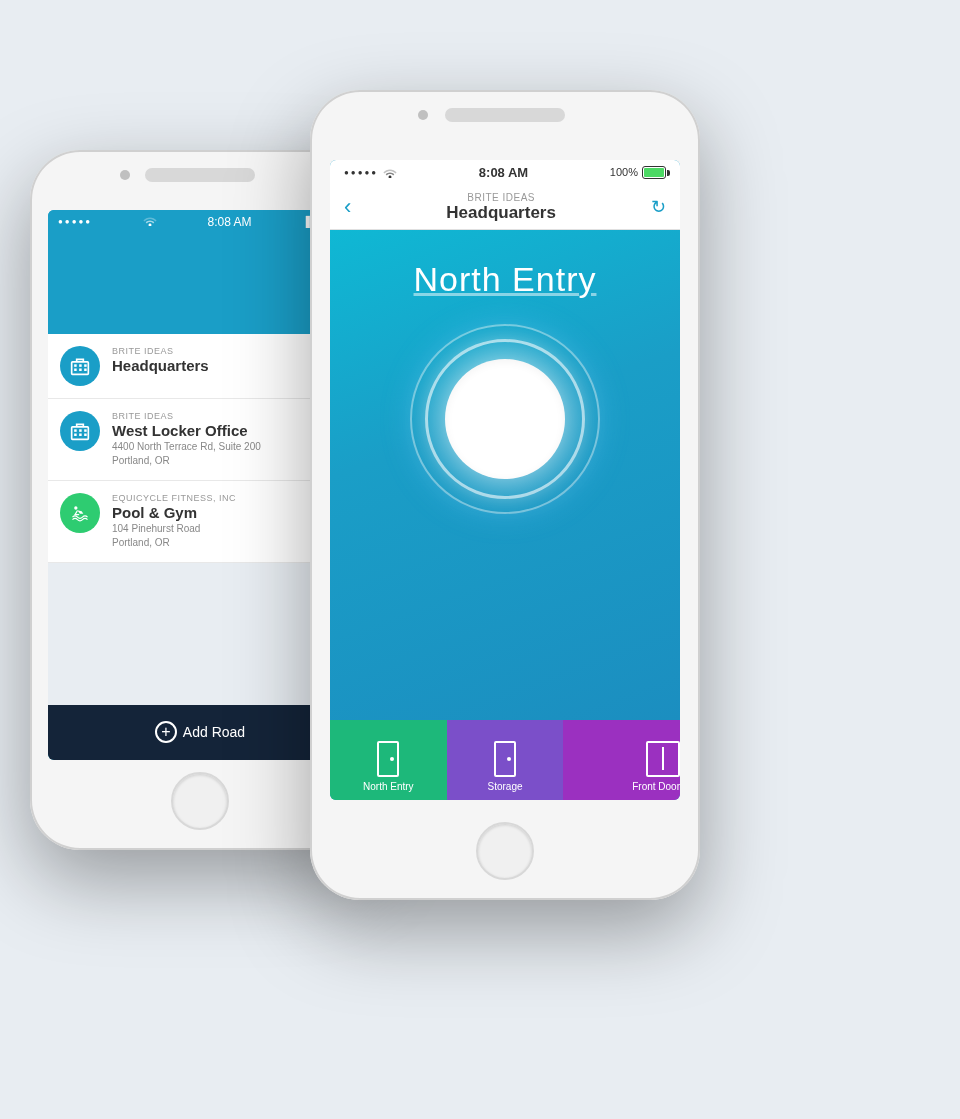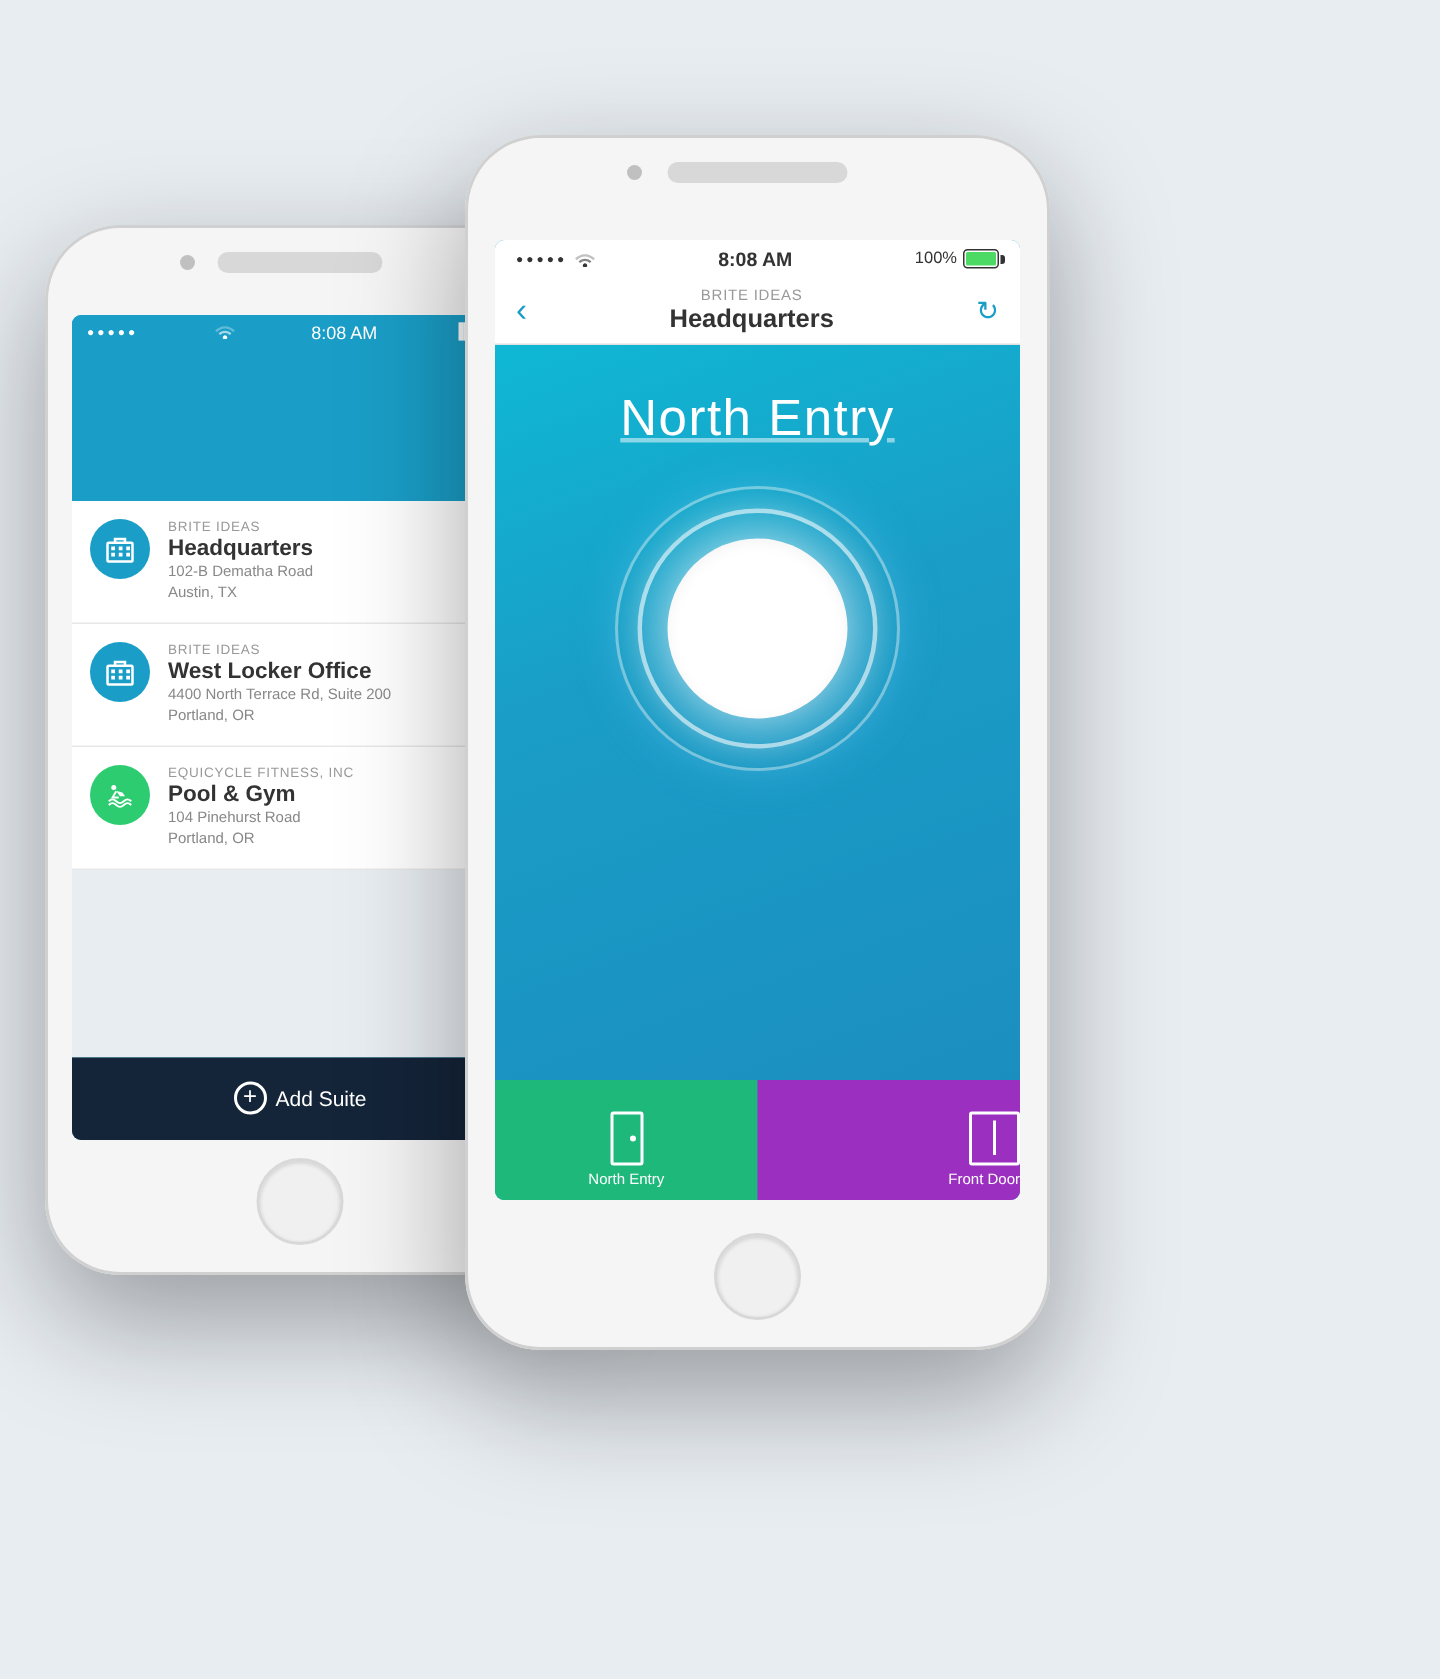--- a/index.html
+++ b/index.html
@@ -469,24 +469,20 @@
                 <rect x="17" y="10" width="3" height="3" fill="white"></rect>
                 <rect x="5" y="15" width="3" height="3" fill="white"></rect>
                 <rect x="11" y="15" width="3" height="3" fill="white"></rect>
                 <rect x="17" y="15" width="3" height="3" fill="white"></rect>
                 <path d="M8 7V4h8v3" stroke="white" stroke-width="2" fill="none"></path>
               </svg>
             </div>
             <div class="location-text">
               <div class="location-org">BRITE IDEAS</div>
               <div class="location-name">Headquarters</div>
-              <div class="location-addr">
-                <span>102-B Dematha Road</span><br>
-                <span>Austin, TX</span>
-              </div>
             </div>
           </div>
 
           <div class="location-item">
             <div class="location-icon blue">
               <svg width="20" height="20" viewBox="0 0 24 24" fill="white">
                 <rect x="2" y="7" width="20" height="15" rx="1" fill="none" stroke="white" stroke-width="2"></rect>
                 <rect x="5" y="10" width="3" height="3" fill="white"></rect>
                 <rect x="11" y="10" width="3" height="3" fill="white"></rect>
                 <rect x="17" y="10" width="3" height="3" fill="white"></rect>
@@ -522,21 +518,21 @@
               <div class="location-addr">
                 <span>104 Pinehurst Road</span><br>
                 <span>Portland, OR</span>
               </div>
             </div>
           </div>
         </div>
 
         <div class="add-pass-bar">
           <div class="add-pass-circle">+</div>
-          <span>Add Suite</span>
+          <span>Add Road</span>
         </div>
       </div>
     </div>
   </div>
 
   <div class="phone phone-2">
     <div class="phone-inner">
 
       <div class="phone-top-bar"></div>
       <div class="phone-camera" style="left:108px"></div>
@@ -584,20 +580,24 @@
           </div>
         </div>
 
         <div class="p2-tabs">
 
           <div class="p2-tab active-tab">
             <div class="door-single"></div>
             <span class="p2-tab-label">North Entry</span>
           </div>
 
+          <div class="p2-tab storage-tab">
+            <div class="door-single"></div>
+            <span class="p2-tab-label">Storage</span>
+          </div>
 
           <div class="p2-tab frontdoor-tab">
             <div class="door-double"></div>
             <span class="p2-tab-label">Front Door</span>
           </div>
 
         </div>
 
       </div>
     </div>

